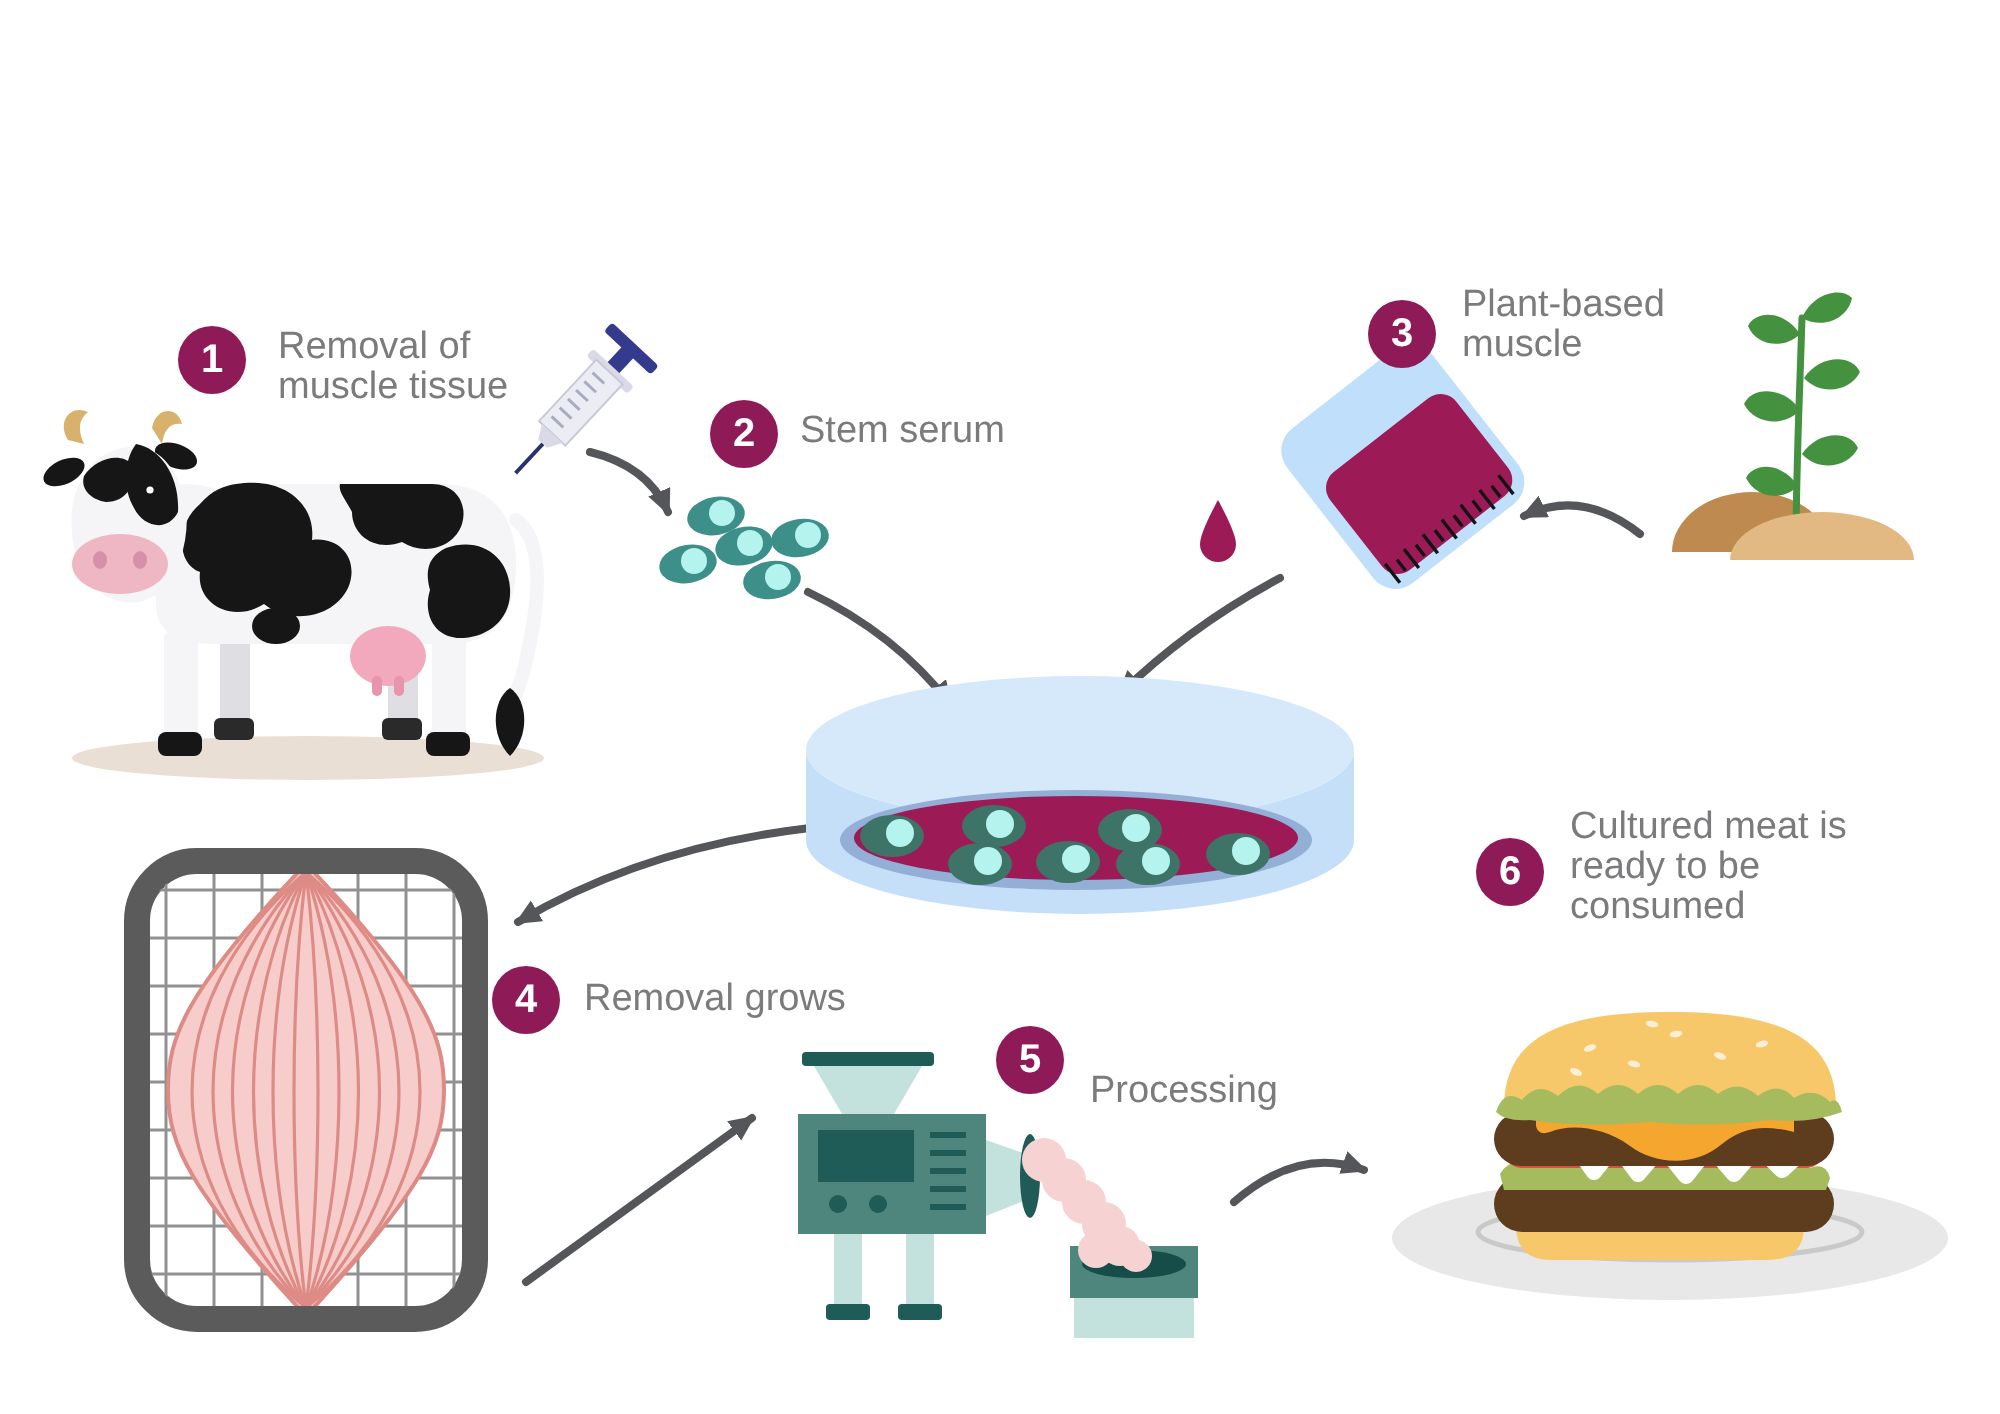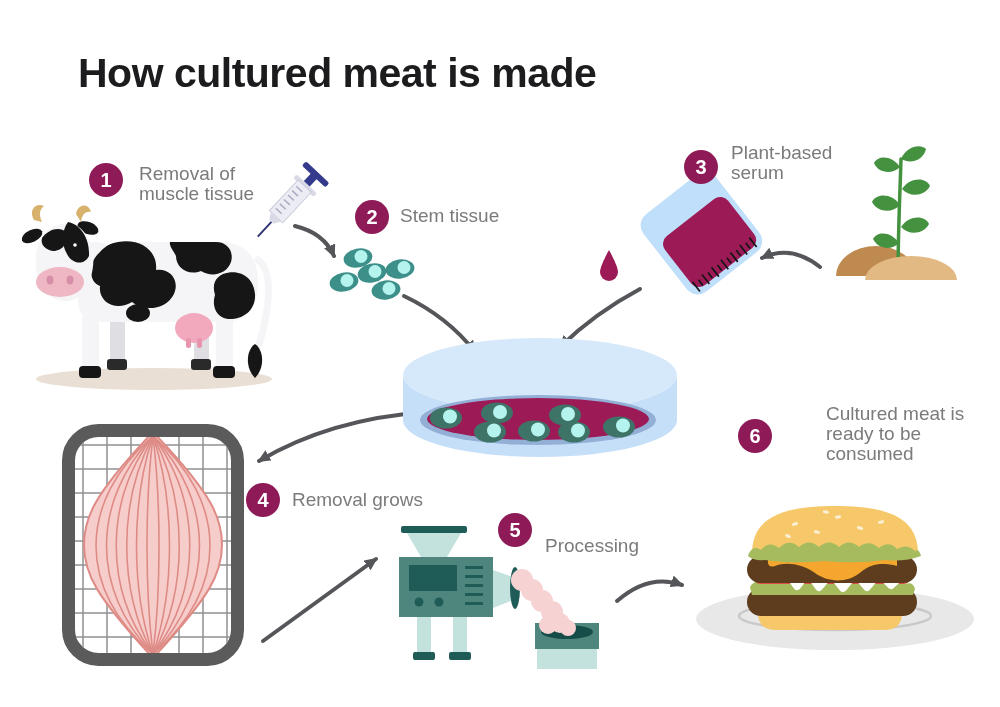--- a/index.html
+++ b/index.html
@@ -35,21 +35,20 @@
   .f-cowb{fill:var(--cow-black,#161616)}
   .f-udder{fill:var(--udder-pink,#F2A9BE)} .f-muzzle{fill:var(--muzzle-pink,#EFB6C3)}
   .f-horn{fill:var(--horn,#D8B26C)} .f-navy{fill:var(--syringe-navy,#343B8C)}
   .f-shadow{fill:var(--ground-shadow,#E9DFD4)}
 </style>
 </head>
 <body>
 
 <div class="canvas">
 
-  <h1 class="title">How cultured meat is made</h1>
 
   <svg style="left:0;top:0" width="1000" height="707" viewBox="0 0 1000 707">
     <defs>
       <marker id="ah" markerUnits="userSpaceOnUse" markerWidth="18" markerHeight="18" refX="11" refY="6" orient="auto">
         <path class="arrowhead" d="M0,0 L13,6 L0,12 Z"></path>
       </marker>
     </defs>
     <path class="arrow-path" d="M295,226 Q324,233 334,256" marker-end="url(#ah)"></path>
     <path class="arrow-path" d="M404,296 Q448,317 475,352" marker-end="url(#ah)"></path>
     <path class="arrow-path" d="M640,289 Q595,313 560,347" marker-end="url(#ah)"></path>
@@ -298,35 +297,35 @@
     </g>
   </svg>
 
   <div class="step">
     <div class="badge" style="left:89px;top:163px">1</div>
     <div class="label" style="left:139px;top:164px;width:140px">Removal of
 muscle tissue</div>
   </div>
   <div class="step">
     <div class="badge" style="left:355px;top:200px">2</div>
-    <div class="label" style="left:400px;top:206px;width:120px">Stem tissue</div>
+    <div class="label" style="left:400px;top:206px;width:120px">Stem serum</div>
   </div>
   <div class="step">
     <div class="badge" style="left:684px;top:150px">3</div>
     <div class="label" style="left:731px;top:143px;width:130px">Plant-based
-serum</div>
+muscle</div>
   </div>
   <div class="step">
     <div class="badge" style="left:246px;top:483px">4</div>
     <div class="label" style="left:292px;top:490px;width:140px">Removal grows</div>
   </div>
   <div class="step">
     <div class="badge" style="left:498px;top:513px">5</div>
     <div class="label" style="left:545px;top:536px;width:120px">Processing</div>
   </div>
   <div class="step">
     <div class="badge" style="left:738px;top:419px">6</div>
-    <div class="label" style="left:826px;top:404px;width:160px">Cultured meat is
+    <div class="label" style="left:785px;top:404px;width:160px">Cultured meat is
 ready to be
 consumed</div>
   </div>
 
 </div>
 
 </body></html>

